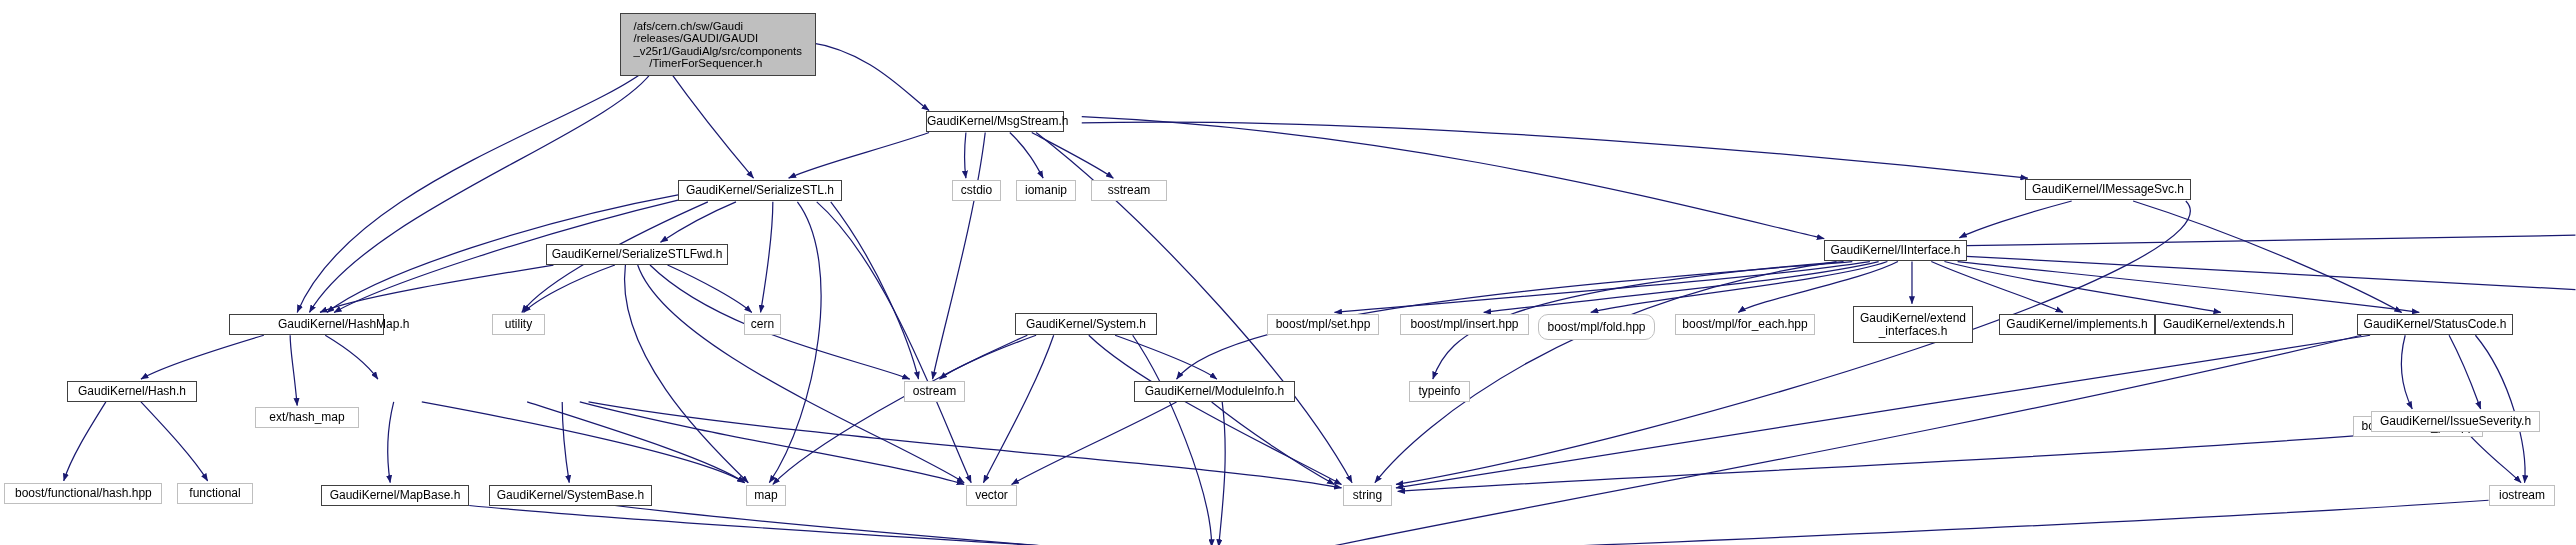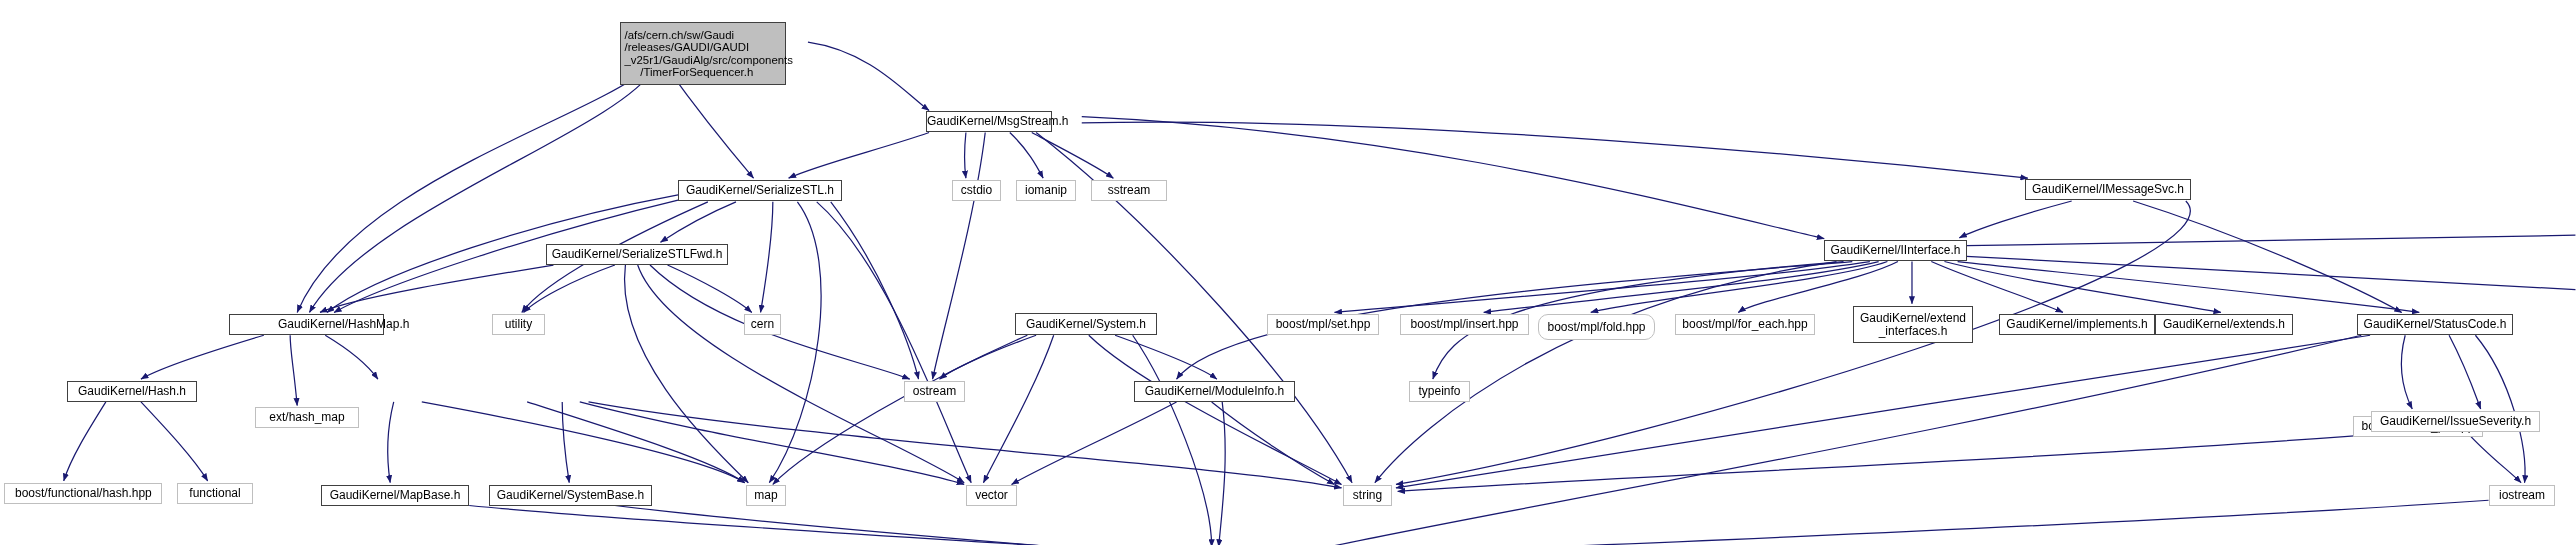--- a/index.html
+++ b/index.html
@@ -134,25 +134,25 @@
       <path d="M2690,382 C2200,500 1600,600 1474,632"></path>
 
       <path d="M2835,570 C2400,600 1600,630 1476,634"></path>
     </g>
     <g fill="none" stroke="#191970" stroke-width="1.4">
       <path d="M2240,280 L2934,268"></path>
       <path d="M2240,292 L2934,330"></path>
     </g>
   </svg>
 
-<div class="node root" style="left: 620px; top: 22px; width: 166px; height: 63px;"><span style="font-size: 11.4px; padding: 0px 3.5px;">/afs/cern.ch/sw/Gaudi
+<div class="node root" style="left: 620px; top: 13px; width: 196px; height: 63px; padding-left: 9px;"><span style="font-size: 11.4px; padding: 0px 3.5px;">/afs/cern.ch/sw/Gaudi
 /releases/GAUDI/GAUDI
 _v25r1/GaudiAlg/src/components
      /TimerForSequencer.h</span></div>
-    <div class="node hdr" style="left: 926px; top: 111px; width: 126px; height: 21px;"><span>GaudiKernel/MsgStream.h</span></div>
+    <div class="node hdr" style="left: 926px; top: 111px; width: 138px; height: 21px;"><span>GaudiKernel/MsgStream.h</span></div>
     <div class="node hdr" style="left: 678px; top: 180px; width: 164px; height: 21px;"><span>GaudiKernel/SerializeSTL.h</span></div>
     <div class="node sys" style="left: 952px; top: 180px; width: 49px; height: 21px;"><span>cstdio</span></div>
     <div class="node sys" style="left: 1016px; top: 180px; width: 60px; height: 21px;"><span>iomanip</span></div>
     <div class="node sys" style="left: 1091px; top: 180px; width: 76px; height: 21px;"><span>sstream</span></div>
     <div class="node hdr" style="left: 2025px; top: 179px; width: 166px; height: 21px;"><span>GaudiKernel/IMessageSvc.h</span></div>
     <div class="node hdr" style="left: 546px; top: 244px; width: 182px; height: 21px;"><span>GaudiKernel/SerializeSTLFwd.h</span></div>
     <div class="node hdr" style="left: 1824px; top: 240px; width: 143px; height: 21px;"><span>GaudiKernel/IInterface.h</span></div>
     <div class="node hdr" style="left: 229px; top: 314px; width: 155px; height: 21px; padding-left: 48px;"><span>GaudiKernel/HashMap.h</span></div>
     <div class="node sys" style="left: 492px; top: 314px; width: 53px; height: 21px;"><span>utility</span></div>
     <div class="node sys" style="left: 744px; top: 314px; width: 37px; height: 21px;"><span>cern</span></div>

